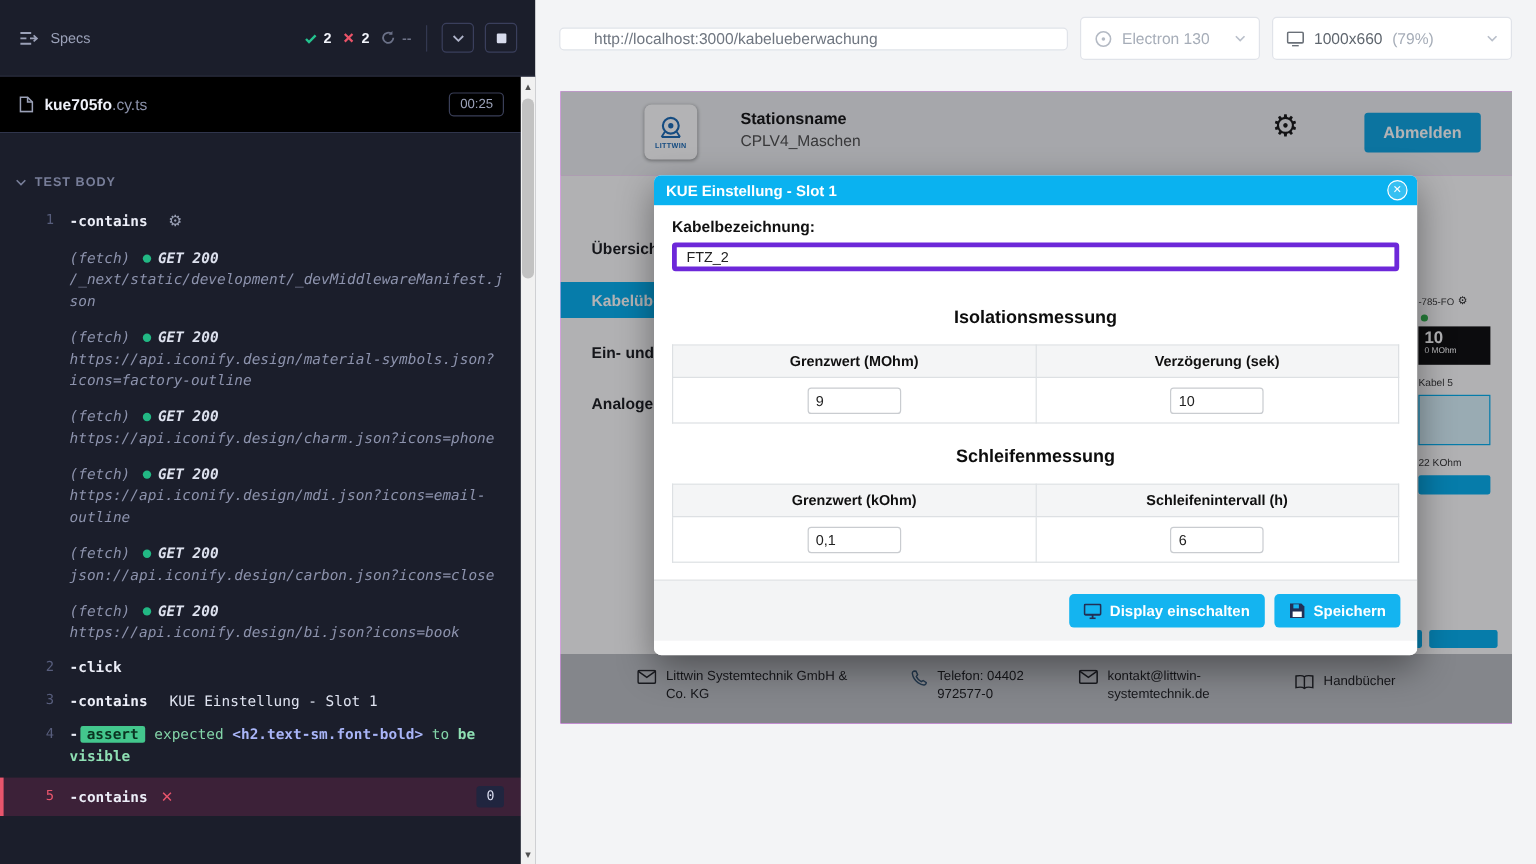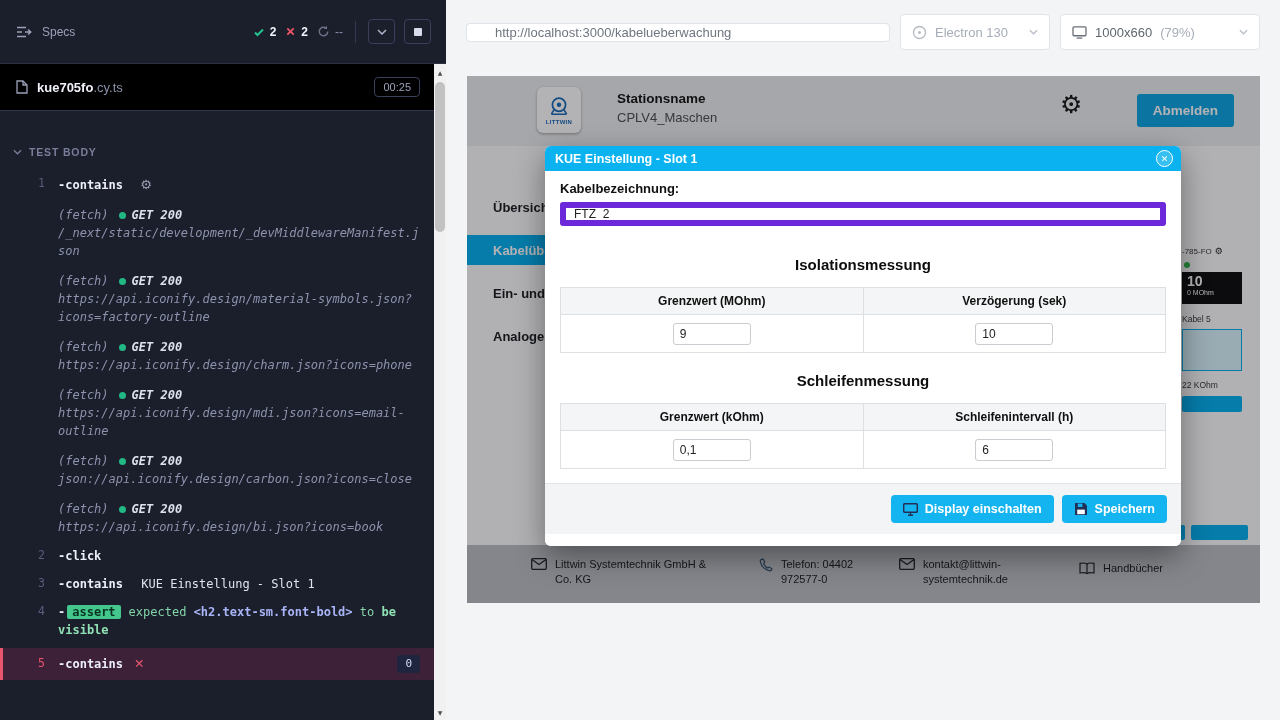--- a/index.html
+++ b/index.html
@@ -114,21 +114,21 @@
   .f-manuals { left:612px; top:16px; }
 
   .dim { position:absolute; inset:0; background:rgba(18,20,24,.32); }
 
   
   .modal { position:absolute; left:78px; top:70px; width:636px; background:#fff; border-radius:6px; box-shadow:0 10px 30px rgba(0,0,0,.4); overflow:hidden; z-index:5; }
   .modal-title { height:25px; background:#0ab2f0; color:#fff; font-weight:bold; font-size:12.5px; display:flex; align-items:center; padding:0 10px; position:relative; }
   .close-btn { position:absolute; right:8px; top:4px; width:17px; height:17px; border-radius:50%; border:1.6px solid #fff; background:rgba(255,255,255,.18); color:#fff; font-size:9px; display:grid; place-items:center; cursor:pointer; }
   .modal-body { padding:10px 15px 0 15px; }
   .field-label { display:block; font-size:13px; font-weight:bold; color:#111; margin:0 0 6px 0; }
-  .text-input { width:100%; height:24px; border:6px solid #6d28d9; border-radius:3px; padding:0 8px; font-size:12px; color:#222; font-family:"Liberation Sans",sans-serif; }
+  .text-input { width:100%; height:24px; border:4px solid #6d28d9; border-radius:3px; padding:0 8px; font-size:12px; color:#222; font-family:"Liberation Sans",sans-serif; }
   .mh { text-align:center; font-size:15px; font-weight:bold; color:#0d0d0d; margin:30px 0 14px 0; }
   .mh2 { margin-top:19px; }
   .mtable { width:100%; border-collapse:collapse; }
   .mtable th { border:1px solid #dde0e3; background:#f4f5f6; font-size:12px; font-weight:bold; color:#101010; height:27px; }
   .mtable td { border:1px solid #dde0e3; height:38px; text-align:center; }
   .cell-input { width:78px; height:22px; border:1px solid #c9ccd0; border-radius:3px; padding:0 6px; font-size:12px; color:#222; font-family:"Liberation Sans",sans-serif; }
   .modal-footer { margin-top:14px; background:#f3f4f5; border-top:1px solid #e2e4e6; display:flex; justify-content:flex-end; gap:8px; padding:11px 14px; }
   .cyan-btn { height:28px; background:#14b4f0; border:none; border-radius:4px; color:#fff; font-weight:bold; font-size:12.5px; padding:0 12px; display:flex; align-items:center; gap:7px; cursor:pointer; font-family:"Liberation Sans",sans-serif; }
   .cyan-btn svg { color:#223055; }
   .modal-pad { height:12px; background:#fff; }

